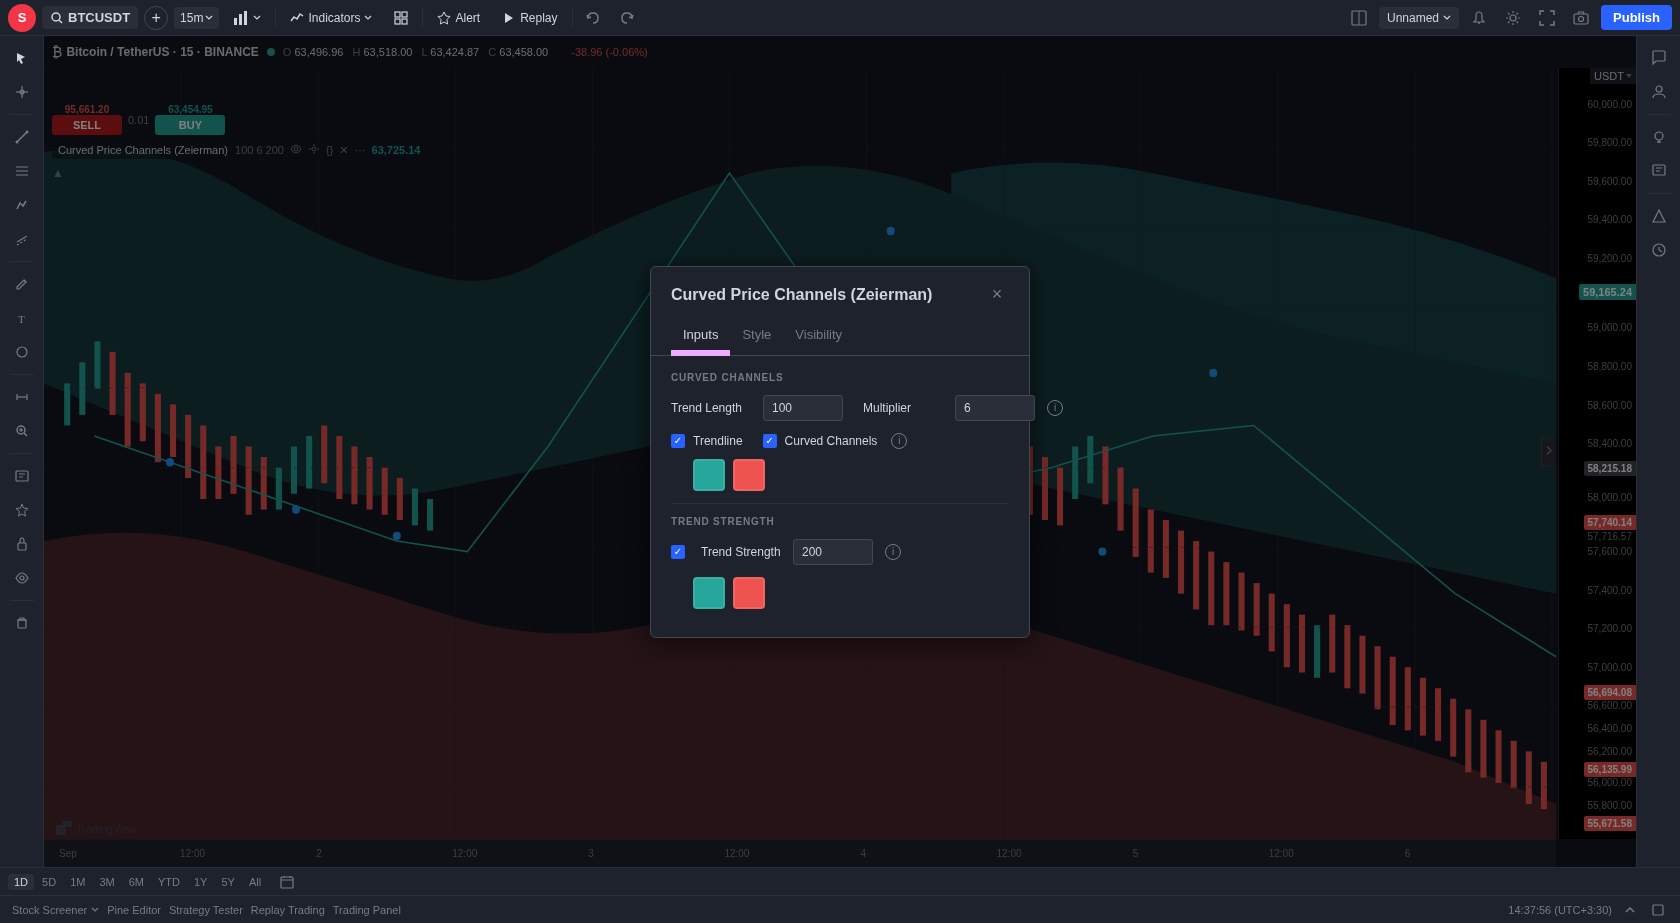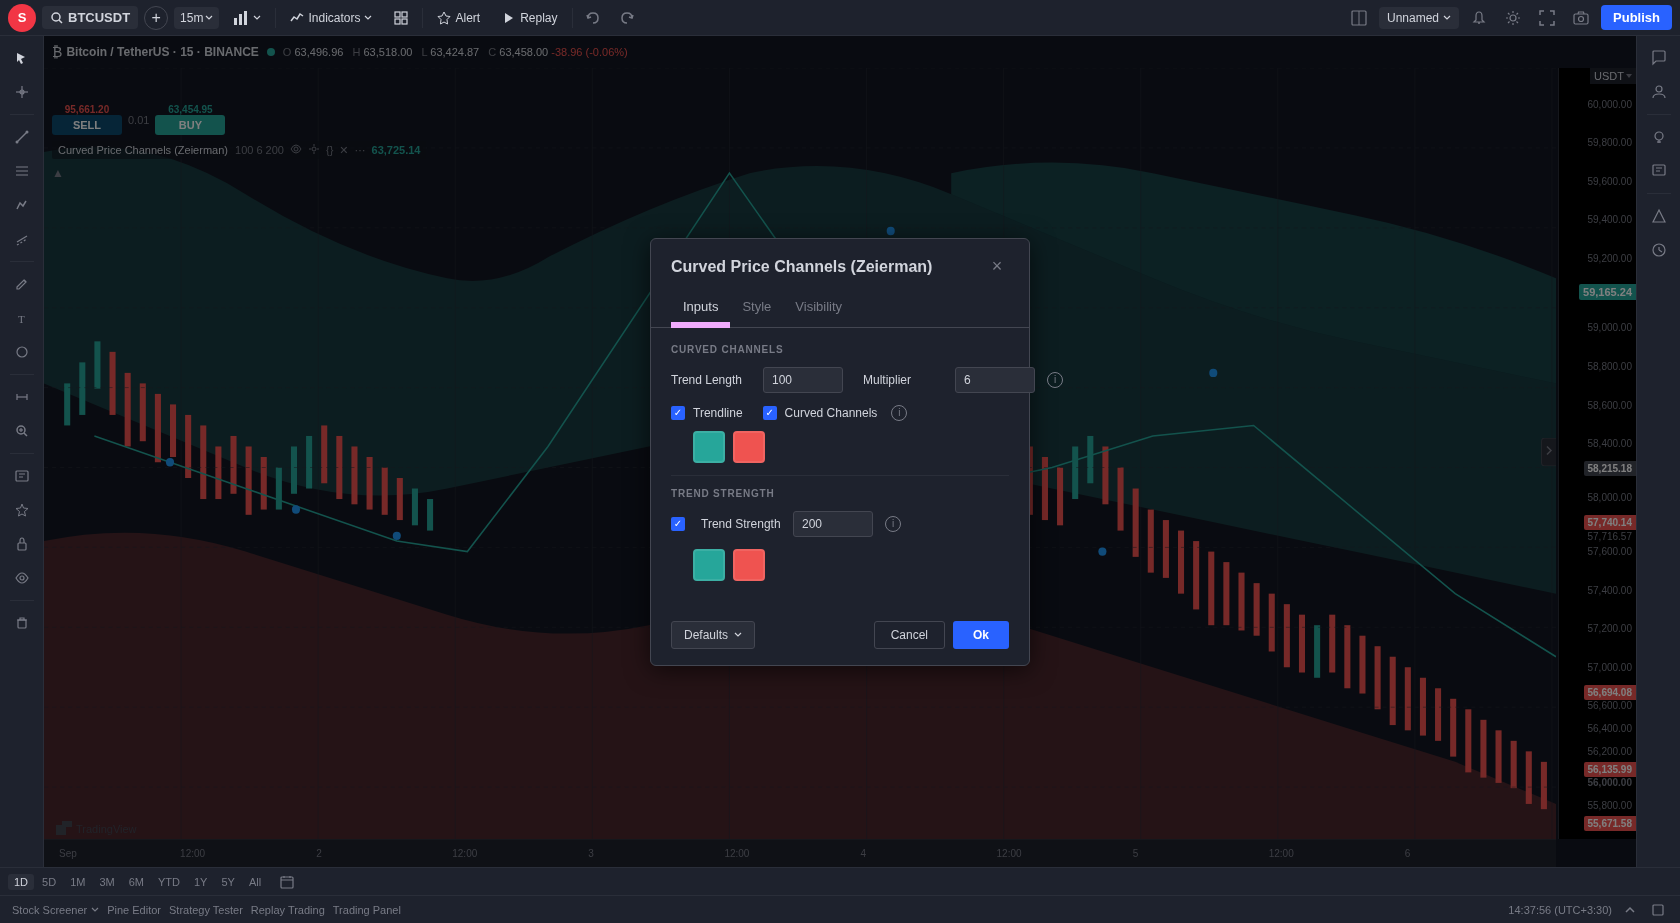--- a/index.html
+++ b/index.html
@@ -39,21 +39,21 @@
     .tf-btn.active { background: #2a2e39; color: #d1d4dc; }
 
     
     .status-bar { height: 28px; background: #1e222d; border-top: 1px solid #2a2e39; display: flex; align-items: center; justify-content: space-between; padding: 0 12px; font-size: 11px; color: #787b86; }
     .status-left { display: flex; gap: 8px; align-items: center; }
     .status-item { cursor: pointer; display: flex; align-items: center; gap: 4px; }
     .status-right { display: flex; gap: 8px; align-items: center; }
 
     
     .buy-sell { position: absolute; top: 68px; left: 8px; display: flex; align-items: center; gap: 6px; z-index: 10; }
-    .sell-btn { background: #0c4a6e; color: white; border: none; border-radius: 3px; padding: 4px 8px; cursor: pointer; font-size: 11px; font-weight: 600; min-width: 70px; text-align: center; }
+    .sell-btn { background: #b91c1c; color: white; border: none; border-radius: 3px; padding: 4px 8px; cursor: pointer; font-size: 11px; font-weight: 600; min-width: 70px; text-align: center; }
     .buy-btn { background: #26a69a; color: white; border: none; border-radius: 3px; padding: 4px 8px; cursor: pointer; font-size: 11px; font-weight: 600; min-width: 70px; text-align: center; }
 
     
     .modal-overlay { position: absolute; top: 0; left: 0; right: 0; bottom: 0; background: rgba(0,0,0,0.5); z-index: 100; display: flex; align-items: center; justify-content: center; }
     .modal { background: #1e222d; border: 1px solid #434651; border-radius: 6px; width: 380px; padding: 0; box-shadow: 0 4px 24px rgba(0,0,0,0.6); }
     .modal-header { display: flex; align-items: center; justify-content: space-between; padding: 16px 20px 0; }
     .modal-title { font-size: 16px; font-weight: 600; color: #d1d4dc; }
     .modal-close { cursor: pointer; color: #787b86; font-size: 18px; width: 24px; height: 24px; display: flex; align-items: center; justify-content: center; border-radius: 4px; }
 
     
@@ -458,21 +458,21 @@
       <span style="width:8px;height:8px;border-radius:50%;background:#26a69a;display:inline-block;"></span>
       <span style="font-size:11px;color:#787b86;">
         <span>O</span>
         <span style="color:#d1d4dc;">63,496.96</span>
         <span style="margin-left:6px;">H</span>
         <span style="color:#d1d4dc;">63,518.00</span>
         <span style="margin-left:6px;">L</span>
         <span style="color:#d1d4dc;">63,424.87</span>
         <span style="margin-left:6px;">C</span>
         <span style="color:#d1d4dc;">63,458.00</span>
-        <span style="margin-left:0;color:#ef5350;">-38.96 (-0.06%)</span>
+        <span style="margin-left:20px;color:#ef5350;">-38.96 (-0.06%)</span>
       </span>
     </div>
 
     <div class="buy-sell">
       <div style="display:flex;flex-direction:column;align-items:center;">
         <div style="font-size:10px;color:#ef5350;font-weight:600;">95,661.20</div>
         <button class="sell-btn">SELL</button>
       </div>
       <div style="font-size:11px;color:#787b86;">0.01</div>
       <div style="display:flex;flex-direction:column;align-items:center;">
@@ -538,21 +538,21 @@
       <div style="position:absolute;top:67%;right:4px;text-align:right;">57,400.00</div>
       <div style="position:absolute;top:72%;right:4px;text-align:right;">57,200.00</div>
       <div style="position:absolute;top:77%;right:4px;text-align:left;">57,000.00</div>
 
       <div style="position:absolute;top:80%;right:0;background:#ef5350;color:white;font-size:10px;font-weight:600;padding:2px 4px;border-radius:2px 0 0 2px;white-space:nowrap;">56,694.08</div>
       <div style="position:absolute;top:82%;right:4px;text-align:right;">56,600.00</div>
       <div style="position:absolute;top:85%;right:4px;text-align:right;">56,400.00</div>
       <div style="position:absolute;top:88%;right:4px;text-align:right;">56,200.00</div>
 
       <div style="position:absolute;top:90%;right:0;background:#ef5350;color:white;font-size:10px;font-weight:600;padding:2px 4px;border-radius:2px 0 0 2px;white-space:nowrap;">56,135.99</div>
-      <div style="position:absolute;top:92%;right:4px;text-align:right;font-weight:bold;">56,000.00</div>
+      <div style="position:absolute;top:92%;right:4px;text-align:right;">56,000.00</div>
       <div style="position:absolute;top:95%;right:4px;text-align:right;">55,800.00</div>
 
       <div style="position:absolute;top:97%;right:0;background:#ef5350;color:white;font-size:10px;font-weight:600;padding:2px 4px;border-radius:2px 0 0 2px;white-space:nowrap;">55,671.58</div>
     </div>
 
     <div style="position:absolute;bottom:0;left:0;right:80px;height:28px;background:#1e222d;border-top:1px solid #2a2e39;display:flex;align-items:center;font-size:10px;color:#787b86;">
       <span style="position:absolute;left:1%;">Sep</span>
       <span style="position:absolute;left:9%;">12:00</span>
       <span style="position:absolute;left:18%;">2</span>
       <span style="position:absolute;left:27%;">12:00</span>
@@ -634,32 +634,20 @@
             <input class="form-input" type="text" value="200" style="">
             <div class="info-icon">i</div>
           </div>
 
           <div class="color-swatches">
             <div class="color-swatch color-green"></div>
             <div class="color-swatch color-red"></div>
           </div>
         </div>
 
-        <div class="modal-footer">
-          <div class="defaults-btn">
-            <span>Defaults</span>
-            <svg width="8" height="5" viewBox="0 0 8 5">
-                <path d="M1 1l3 3 3-3" stroke="#d1d4dc" stroke-width="1.2" fill="none"></path>
-              </svg>
-          </div>
-          <div class="footer-right">
-            <button class="cancel-btn">Cancel</button>
-            <button class="ok-btn">Ok</button>
-          </div>
-        </div>
       </div>
     </div>
 
   </div>
 
   <div class="right-sidebar">
     <div class="tool-btn">
       <svg width="16" height="16" viewBox="0 0 16 16">
           <path d="M2 2 Q2 1 3 1 L13 1 Q14 1 14 2 L14 10 Q14 11 13 11 L5 11 L2 14 L2 2 Z" stroke="#787b86" stroke-width="1.2" fill="none"></path>
         </svg>

